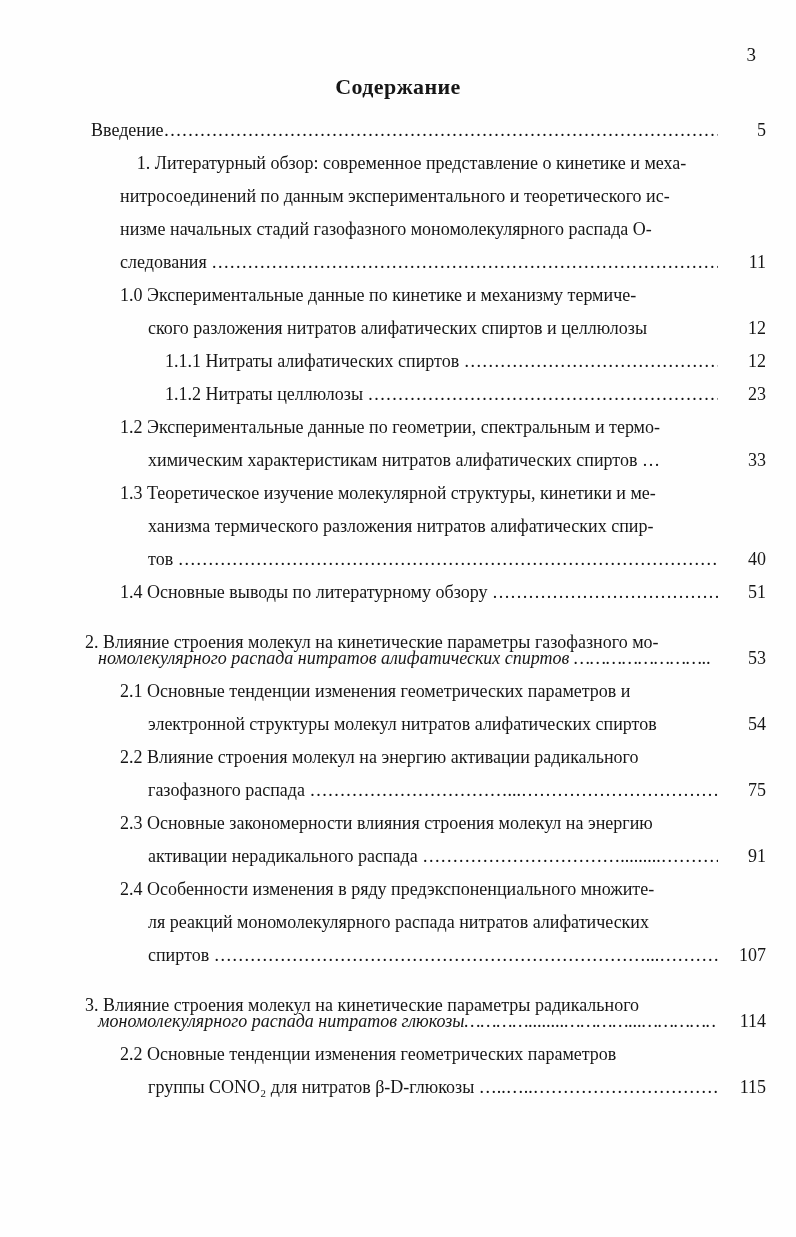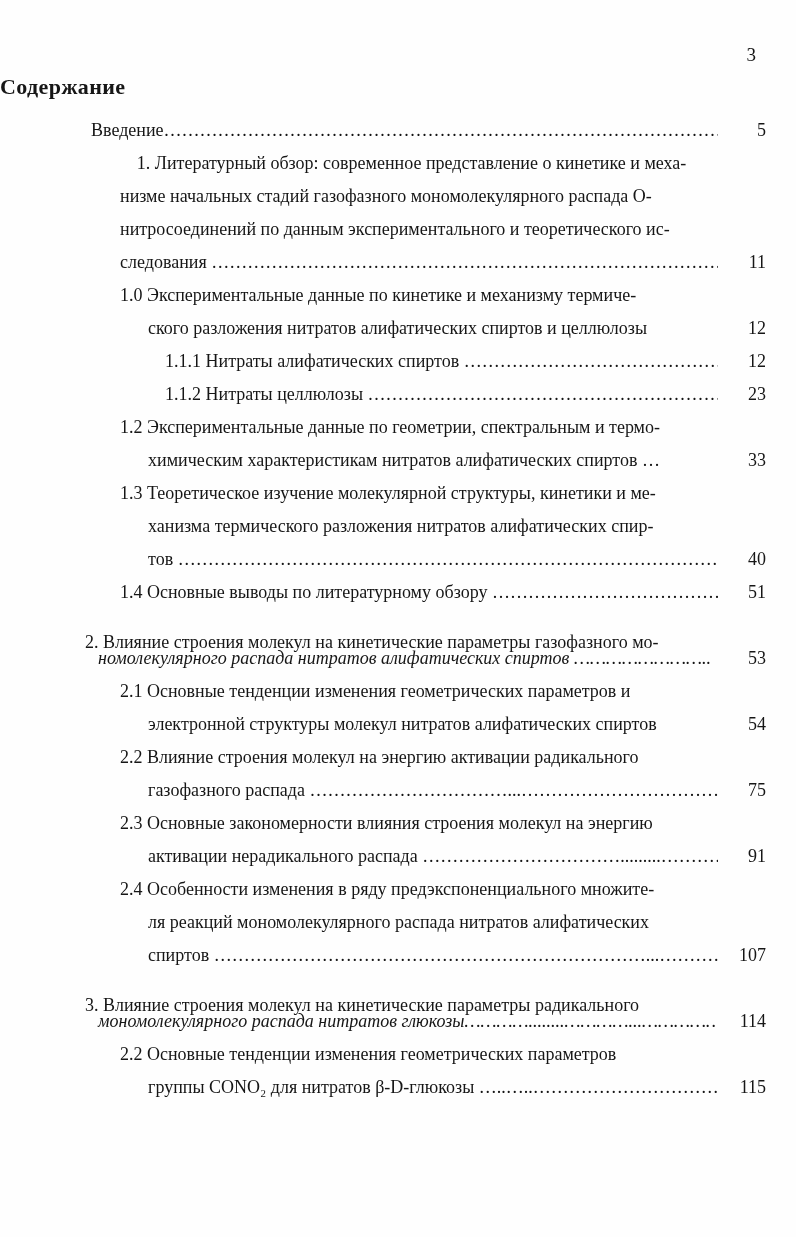--- a/index.html
+++ b/index.html
@@ -20,20 +20,21 @@
   }
   .corner-pagenum {
     position: absolute;
     top: 44px;
     right: 40px;
     font-size: 19px;
   }
   .title {
     margin: 0;
     padding-top: 74px;
+    text-align: center;
     font-size: 22px;
     font-weight: bold;
     letter-spacing: 0.4px;
   }
   .toc {
     margin: 14px 30px 0 85px;
     font-size: 18px;
   }
   .toc-entry { margin: 0; }
   .toc-line {
@@ -72,25 +73,25 @@
           <span class="line-text ind1">Введение…………………………………………………………………………………………</span>
           <span class="pageno">5</span>
         </div>
       </div>
       <div class="toc-entry">
         <div class="toc-line">
           <span class="line-text ind3">1. Литературный обзор: современное представление о кинетике и меха-</span>
           <span class="pageno"></span>
         </div>
         <div class="toc-line">
+          <span class="line-text ind4">нитросоединений по данным экспериментального и теоретического  ис-</span>
+          <span class="pageno"></span>
+        </div>
+        <div class="toc-line">
           <span class="line-text ind4">низме начальных стадий газофазного мономолекулярного распада О-</span>
-          <span class="pageno"></span>
-        </div>
-        <div class="toc-line">
-          <span class="line-text ind4">нитросоединений по данным экспериментального и теоретического  ис-</span>
           <span class="pageno"></span>
         </div>
         <div class="toc-line">
           <span class="line-text ind4">следования ………………………………………………………………………………………</span>
           <span class="pageno">11</span>
         </div>
       </div>
       <div class="toc-entry">
         <div class="toc-line">
           <span class="line-text ind4">1.0 Экспериментальные данные по кинетике и механизму термиче-</span>

